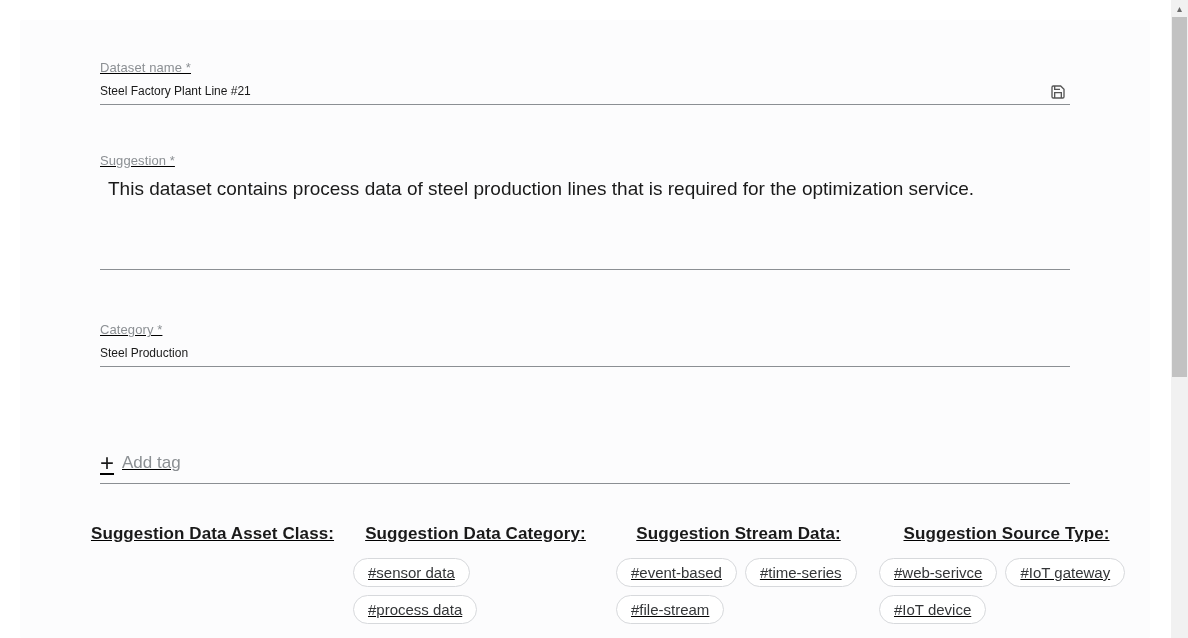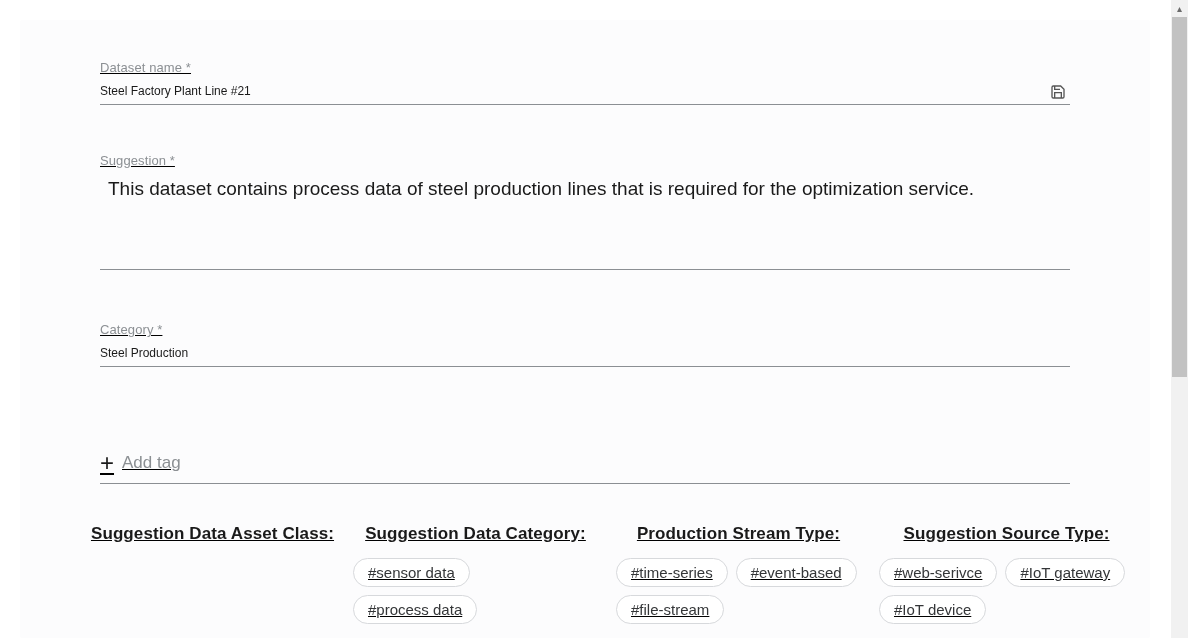--- a/index.html
+++ b/index.html
@@ -73,24 +73,24 @@
             <div class="sugg-title">Suggestion Data Asset Class:</div>
           </div>
           <div class="sugg-col c2">
             <div class="sugg-title">Suggestion Data Category:</div>
             <div class="chips">
                 <span class="chip">#sensor data</span>
                 <span class="chip">#process data</span>
               </div>
           </div>
           <div class="sugg-col c3">
-            <div class="sugg-title">Production Stream Type:</div>
+            <div class="sugg-title">Suggestion Stream Data:</div>
             <div class="chips">
+                <span class="chip">#event-based</span>
                 <span class="chip">#time-series</span>
-                <span class="chip">#event-based</span>
                 <span class="chip">#file-stream</span>
               </div>
           </div>
           <div class="sugg-col c4">
             <div class="sugg-title">Suggestion Source Type:</div>
             <div class="chips">
                 <span class="chip">#web-serivce</span>
                 <span class="chip">#IoT gateway</span>
                 <span class="chip">#IoT device</span>
               </div>

